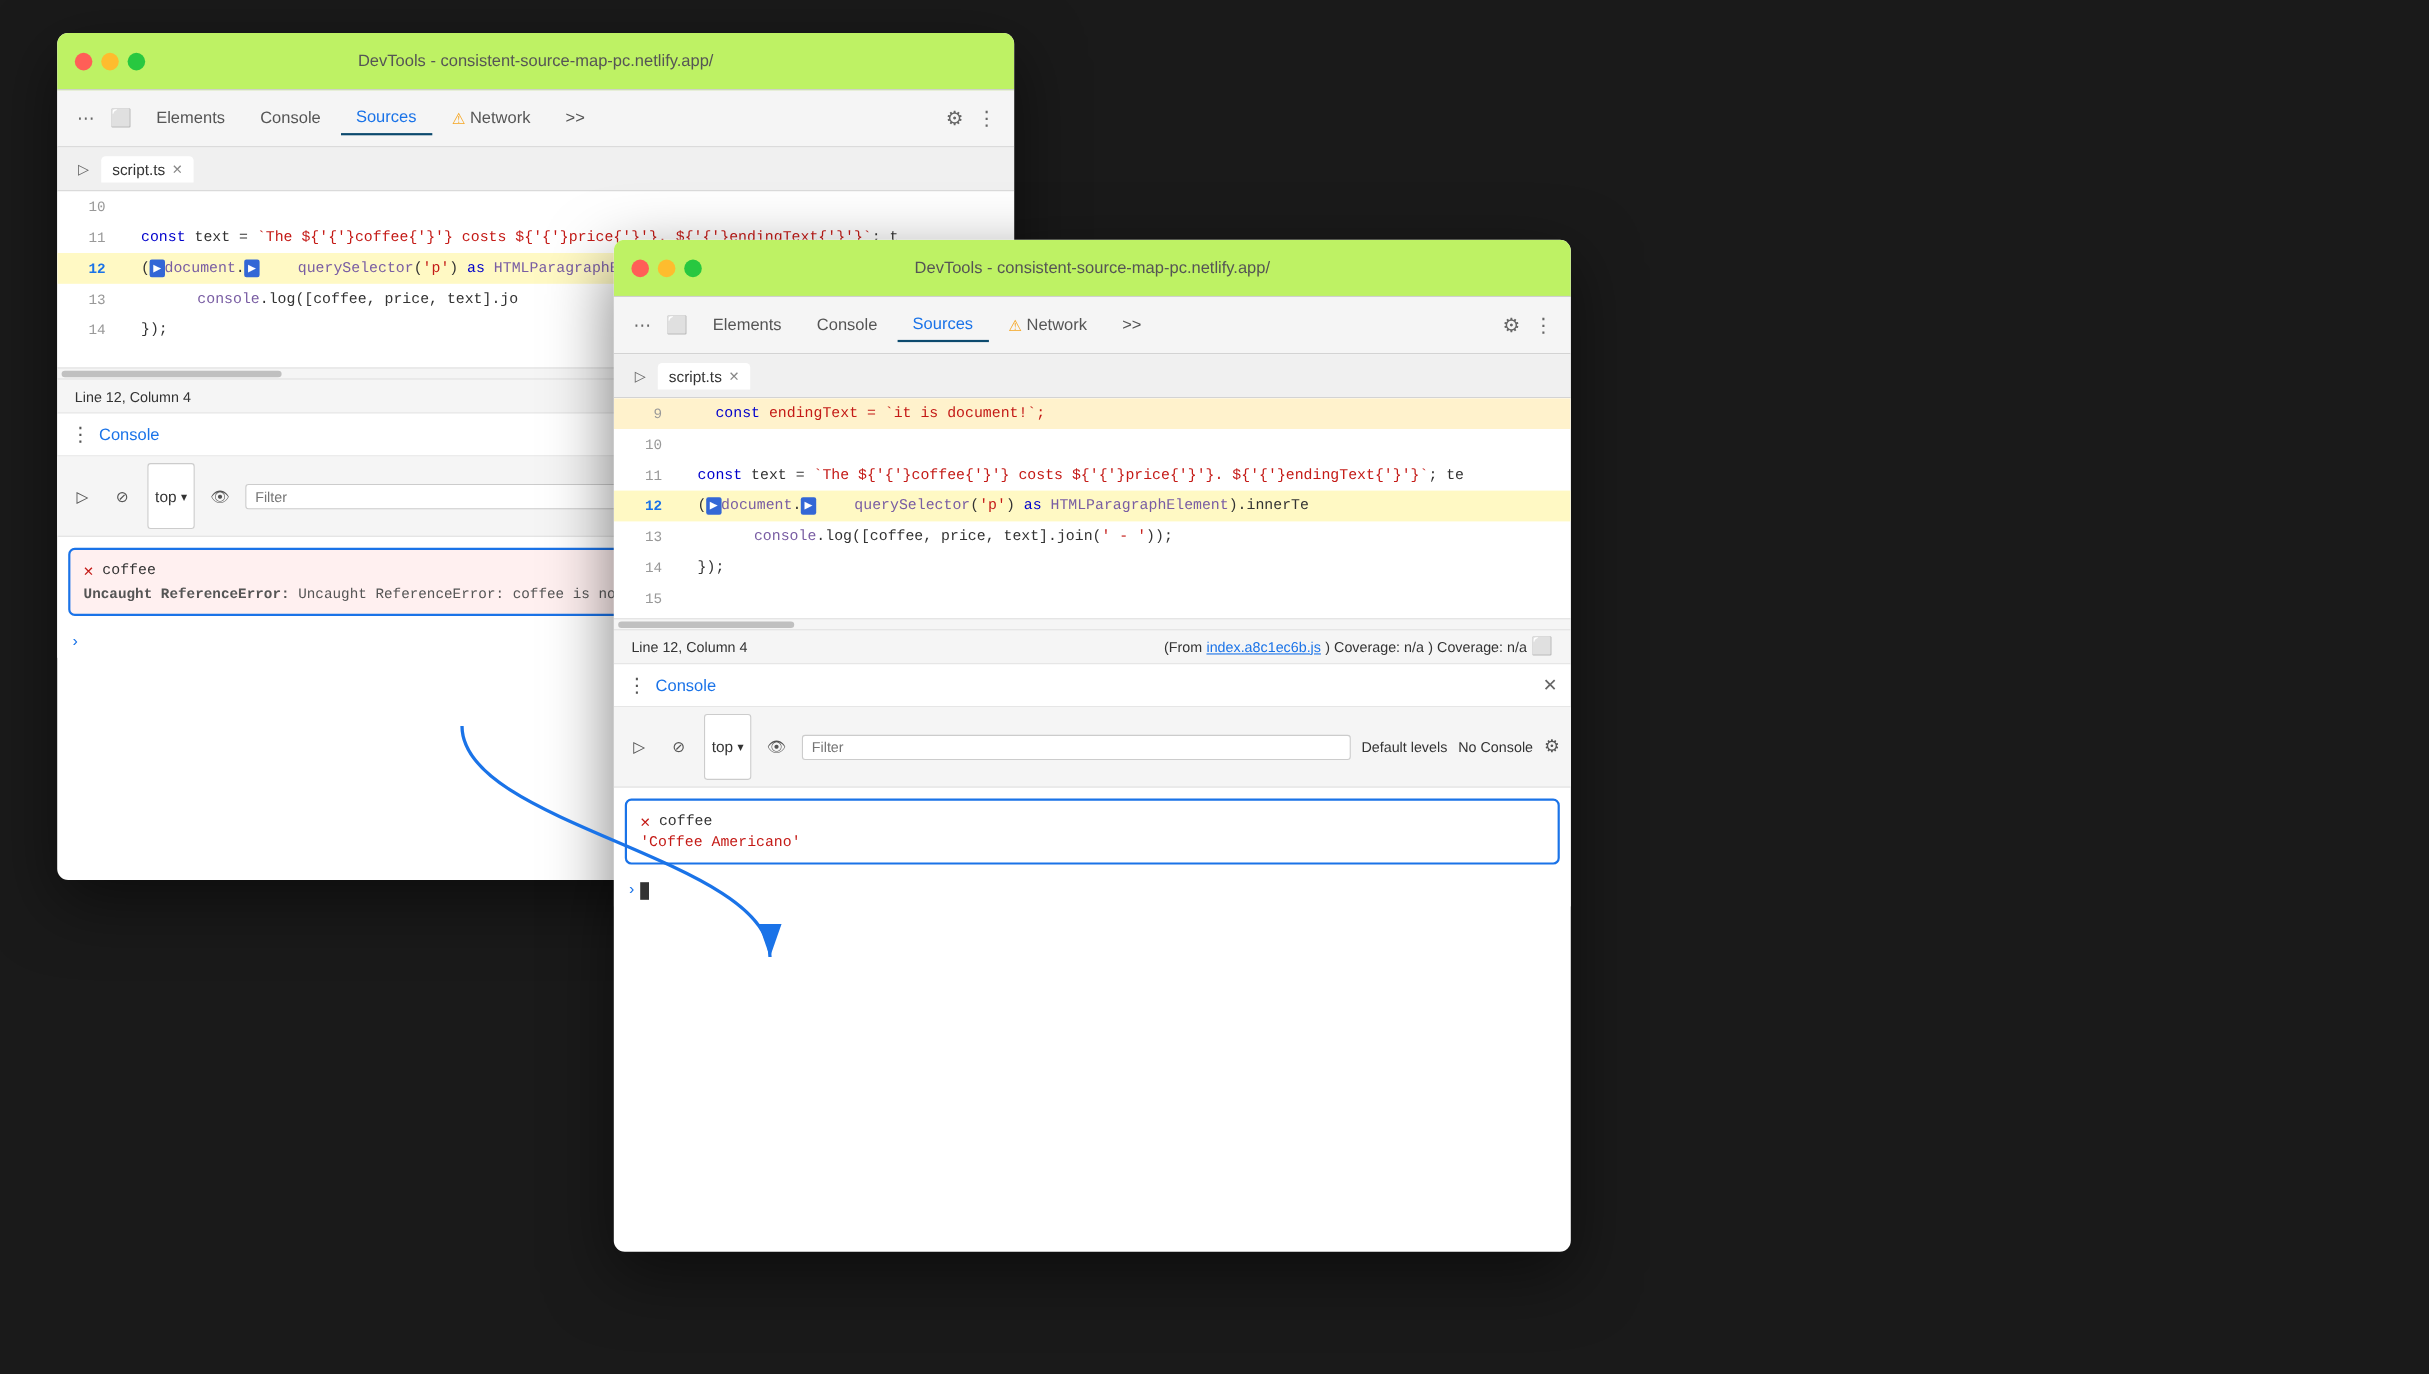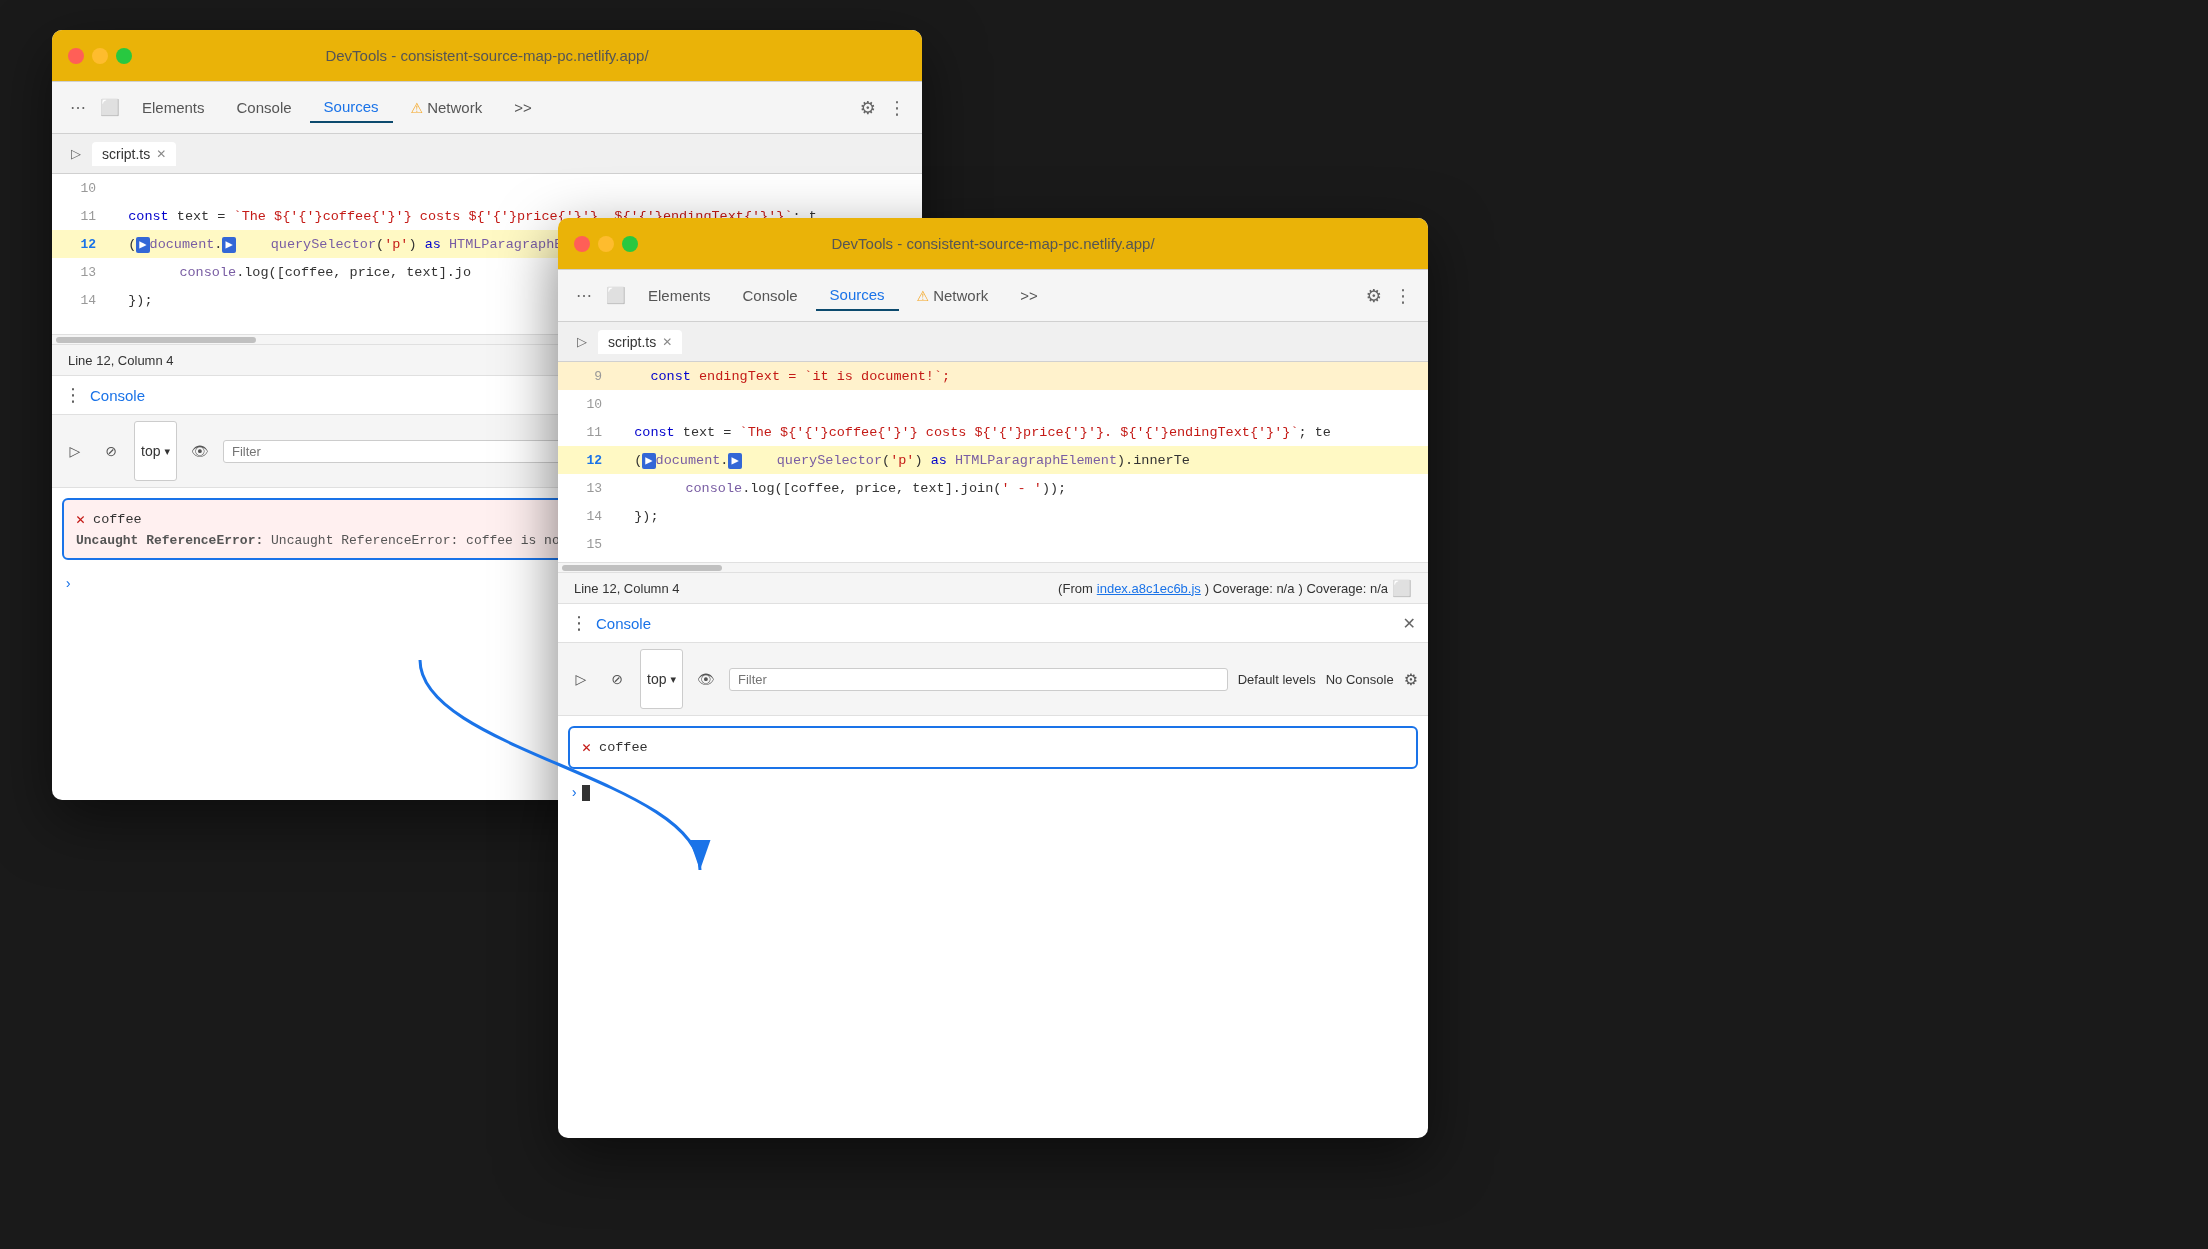--- a/index.html
+++ b/index.html
@@ -16,21 +16,21 @@
     .devtools-window {
       position: absolute;
       background: #ffffff;
       border-radius: 10px;
       box-shadow: 0 20px 60px rgba(0,0,0,0.5);
       overflow: hidden;
     }
 
     
     .title-bar {
-      background: #eab308;
+      background: #bef264;
       height: 52px;
       display: flex;
       align-items: center;
       padding: 0 16px;
       border-bottom: 1px solid #d0d0d0;
       position: relative;
     }
     .traffic-lights {
       display: flex;
       gap: 8px;
@@ -609,20 +609,21 @@
       <span style="font-size:13px;color:#333;">No Console</span>
       <span class="settings-gear">⚙</span>
     </div>
 
     <div style="position:relative;">
       <div class="success-box">
         <div class="success-header">
           <span class="error-x">✕</span>
           <span>coffee</span>
         </div>
+        <div class="success-value">'Coffee Americano'</div>
       </div>
     </div>
 
     <div class="console-input-row">
       <span class="console-prompt">›</span>
       <span class="console-cursor"></span>
     </div>
   </div>
 </div>
 

